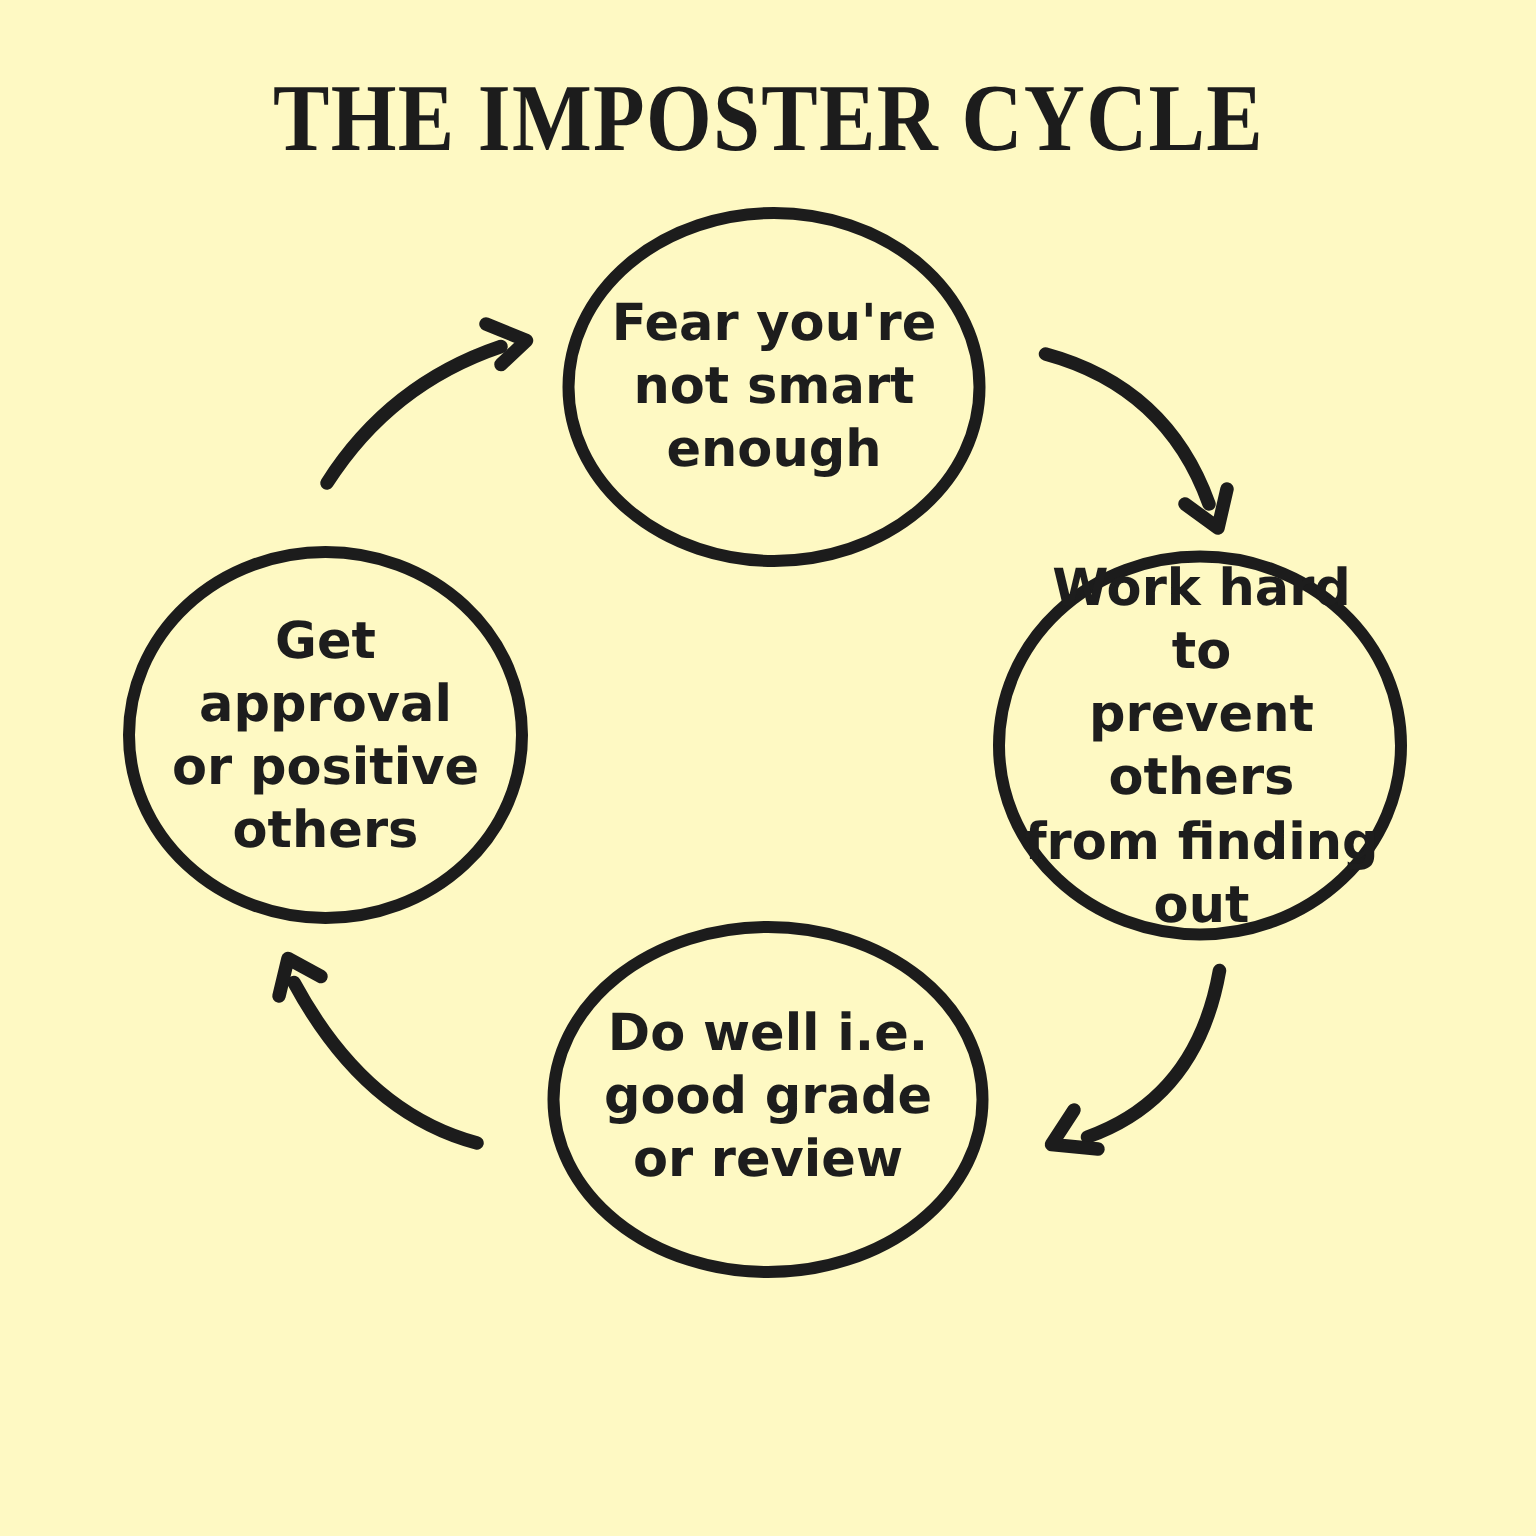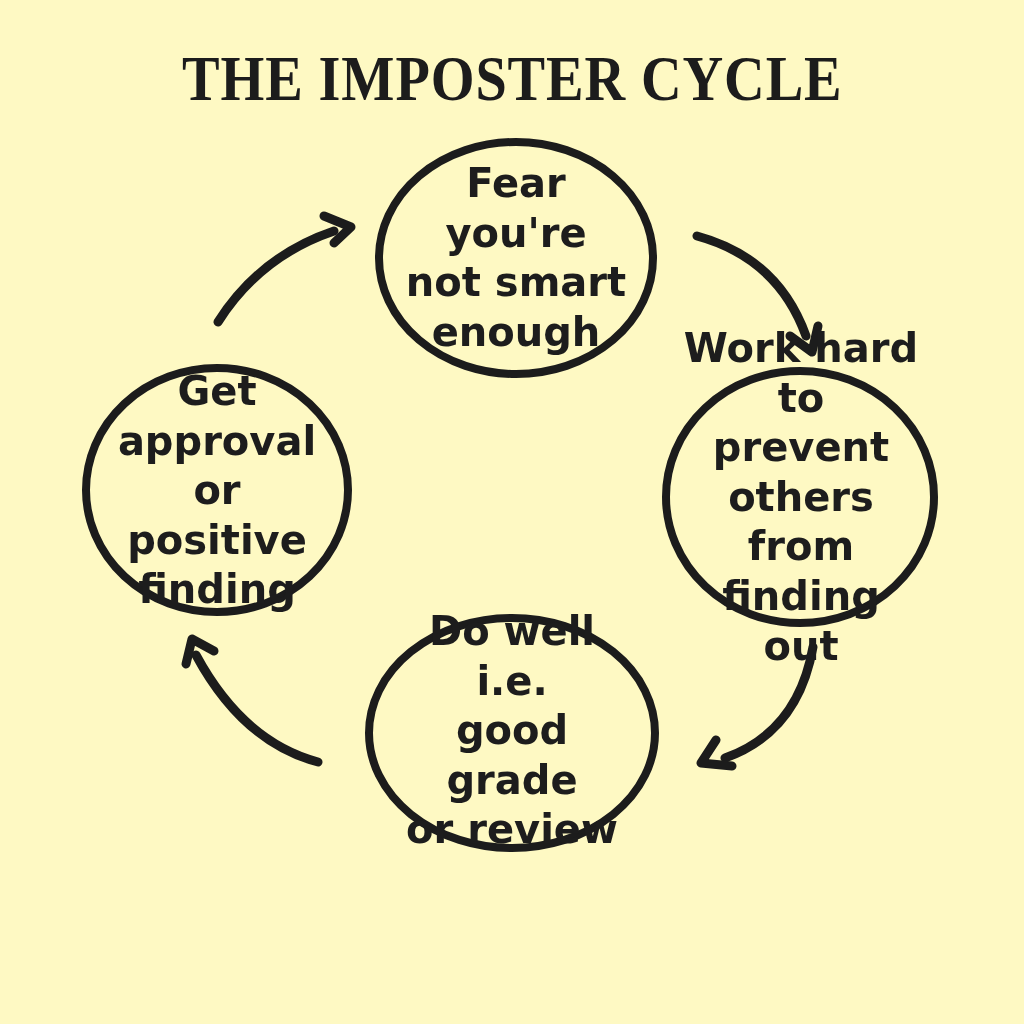--- a/index.html
+++ b/index.html
@@ -51,21 +51,21 @@
     stroke: #1c1c1c;
     stroke-width: 9;
     stroke-linecap: round;
     stroke-linejoin: round;
   }
   .node-label {
     position: absolute;
     transform: translate(-50%, -50%);
     text-align: center;
     font-weight: 700;
-    font-size: 40px;
+    font-size: 34px;
     line-height: 1.24;
     white-space: pre-line;
     color: #1d1d1d;
   }
   .label-fear     { left: 516px; top: 258px; width: 240px; }
   .label-work     { left: 801px; top: 498px; width: 250px; }
   .label-dowell   { left: 512px; top: 731px; width: 240px; }
   .label-approval { left: 217px; top: 491px; width: 230px; }
 </style>
 </head>
@@ -110,15 +110,15 @@
 enough</div>
   <div class="node-label label-work">Work hard to
 prevent others
 from finding
 out</div>
   <div class="node-label label-dowell">Do well i.e.
 good grade
 or review</div>
   <div class="node-label label-approval">Get approval
 or positive
-finding</div>
+others</div>
 
 </div>
 
 </body></html>

